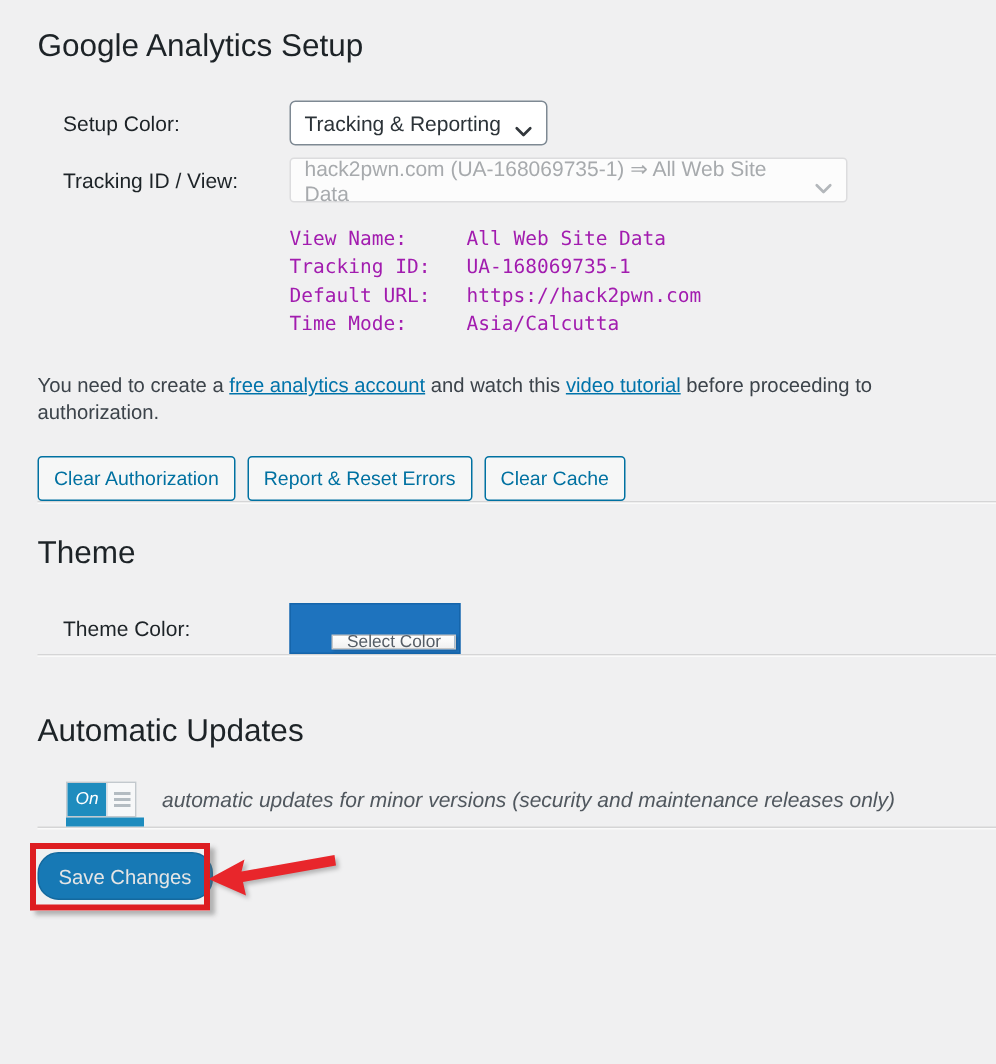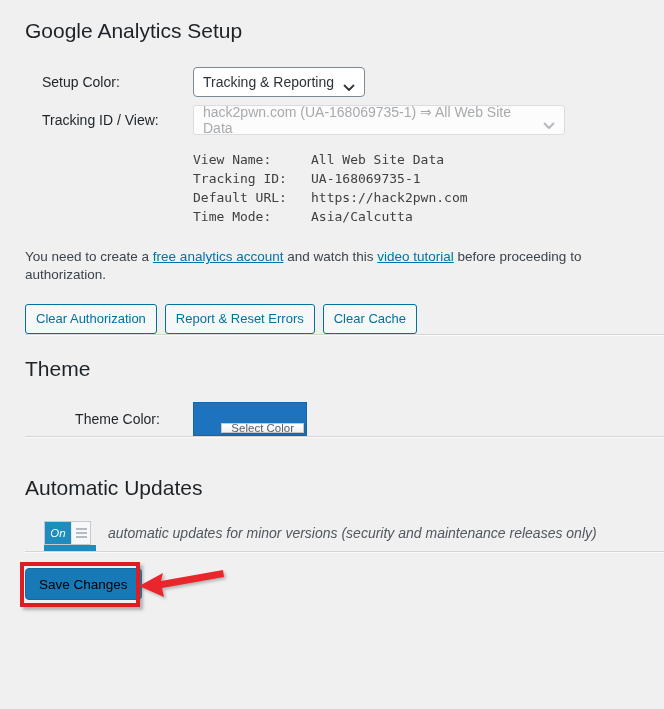--- a/index.html
+++ b/index.html
@@ -59,21 +59,21 @@
     width:372px;
     border-radius:3px;
   }
 
   
   .ga-details{
     margin:11px 0 0 168px;
     font-family:"DejaVu Sans Mono","Liberation Mono",monospace;
     font-size:13px;
     line-height:19px;
-    color:#404040;
+    color:#a21caf;
   }
   .detail-row{display:flex;}
   .detail-label{width:118px;}
 
   
   .api-title{
     margin-top:36px;
     font-size:15px;
     font-weight:700;
     color:var(--heading);
@@ -106,21 +106,21 @@
     border:none;
     border-top:1px solid #d5d5d6;
     border-bottom:1px solid #fafafa;
     margin:0;
   }
   .hr1{margin-top:9px;}
   .hr2{margin-top:17px;}
   .hr3{margin-top:12px;}
 
   .theme-title{margin-top:20px;}
-  .theme-row{margin-top:21px;display:flex;align-items:center;height:34px;text-align:center;}
+  .theme-row{margin-top:21px;display:flex;align-items:center;height:34px;}
 
   
   .wp-color-result{
     position:relative;
     width:114px;height:34px;
     background:var(--swatch-blue);
     border:1px solid #1565ab;
     cursor:pointer;
   }
   .wp-color-result-text{
@@ -170,22 +170,22 @@
   }
 
   
   .save-row{position:relative;margin-top:9px;height:54px;}
   .btn-primary{
     position:absolute;left:0;top:6px;
     height:32px;
     padding:0 13px;
     background:var(--primary-button-bg);
     border:1px solid #14699e;
-    border-radius:4px;
-    color:#000000;
+    border-radius:14px;
+    color:#e5e5e5;
     font-size:13.5px;
     font-family:inherit;
     cursor:pointer;
   }
   .red-box{
     position:absolute;left:-5px;top:0;
     width:120px;height:45px;
     border:4px solid var(--annotation-red);
     box-shadow:3px 3px 3px rgba(100,100,100,.45);
     pointer-events:none;

